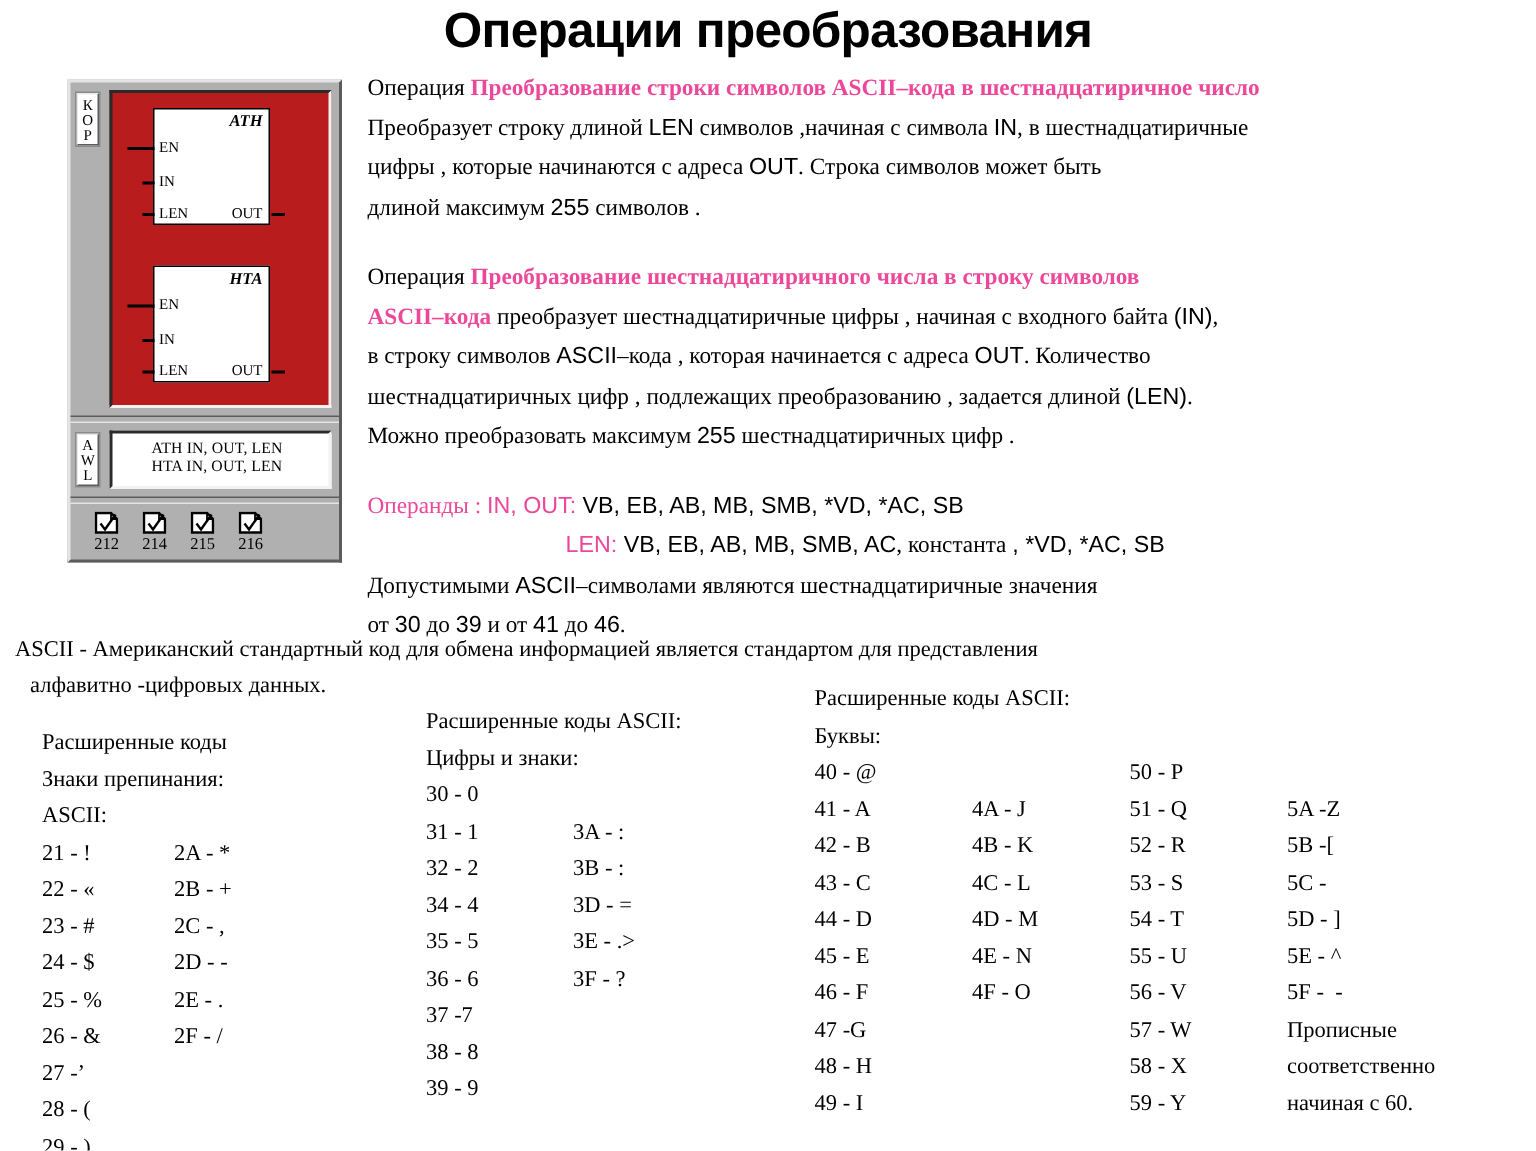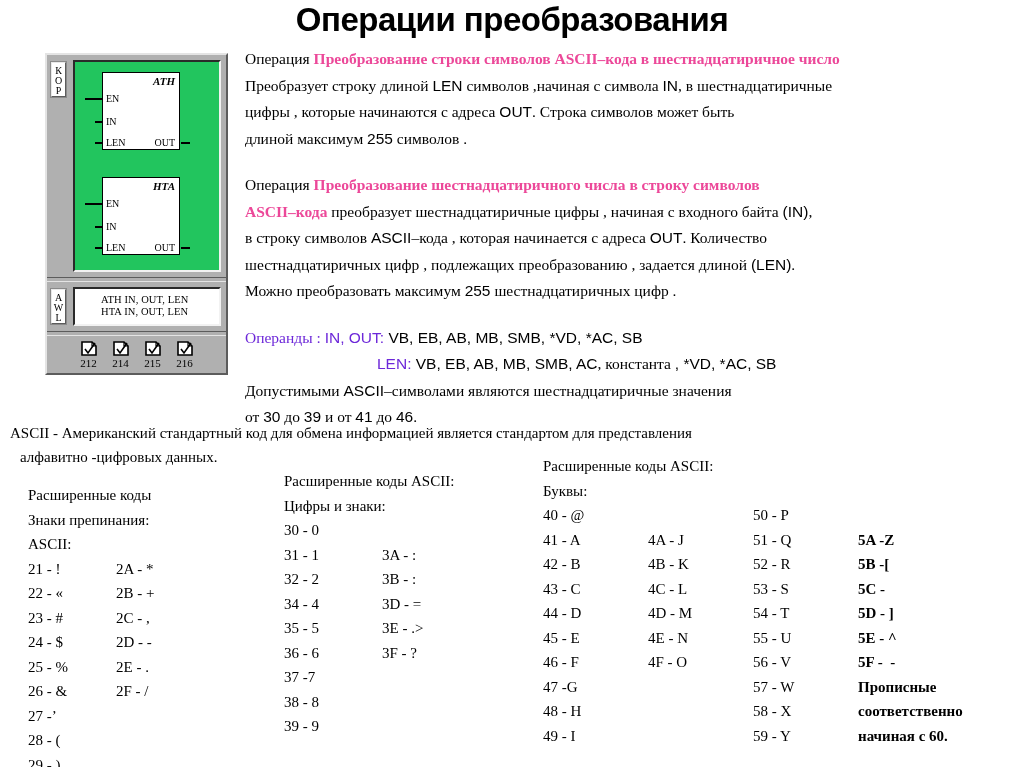--- a/index.html
+++ b/index.html
@@ -72,21 +72,21 @@
     padding-top: 3px;
     box-sizing: border-box;
     align-self: flex-start;
     margin-top: 2px;
   }
   .vtab span { display: block; }
 
   .kop-canvas {
     flex: 1;
     margin-left: 7px;
-    background: #22c55e;
+    background: #b91c1c;
     border-top: 2px solid #2a2a2a;
     border-left: 2px solid #2a2a2a;
     border-right: 2px solid #f2f2f2;
     border-bottom: 2px solid #f2f2f2;
     position: relative;
     height: 212px;
     box-sizing: border-box;
     text-align: center;
   }
   .fb {
@@ -138,21 +138,21 @@
     box-sizing: border-box;
     padding: 5px 4px 6px 26px;
     font-family: "Liberation Serif", "DejaVu Serif", serif;
     font-size: 10.5px;
     line-height: 12px;
     letter-spacing: 0.1px;
   }
 
   #cpu-row {
     display: flex;
-    justify-content: center;
+    justify-content: flex-start;
     padding: 5px 8px 4px 8px;
   }
   .cpu-item { text-align: center; width: 32px; }
   .cpu-box {
     width: 16px; height: 15px;
     margin: 0 auto 1px auto;
     position: relative;
   }
   .cpu-box svg { display: block; }
   .cpu-label {
@@ -167,21 +167,21 @@
     left: 245px; top: 46px;
     width: 790px;
     font-family: "Liberation Serif", "DejaVu Serif", serif;
     font-size: 15.5px;
     line-height: 26.5px;
     color: #000;
   }
   #desc-block p { margin: 0; }
   .gap { height: 20px; }
   .grn { color: #ec4899; font-weight: bold; }
-  .red { color: #6d28d9; }
+  .red { color: #ec4899; }
   .sans { font-family: "Liberation Sans", "DejaVu Sans", sans-serif; }
   .op-indent { padding-left: 132px; }
 
   
   #ascii-intro {
     position: absolute;
     left: 10px; top: 421px;
     width: 1004px;
     font-family: "Liberation Serif", "DejaVu Serif", serif;
     font-size: 15px;
@@ -214,21 +214,21 @@
   
   #blk-digits { position: absolute; left: 284px; top: 469px; width: 250px; }
   #blk-digits .c1 { width: 98px; }
   #blk-digits .c2 { width: 90px; }
 
   
   #blk-letters { position: absolute; left: 543px; top: 454px; width: 481px; }
   #blk-letters .c1 { width: 105px; }
   #blk-letters .c2 { width: 105px; }
   #blk-letters .c3 { width: 105px; }
-  #blk-letters .c4 { width: 140px; font-weight: bold; }
+  #blk-letters .c4 { width: 140px; }
 </style>
 </head>
 <body>
 
 <div id="page-title">Операции преобразования</div>
 
 <div id="plc-panel">
 
   <div class="panel-section">
     <div class="vtab">

